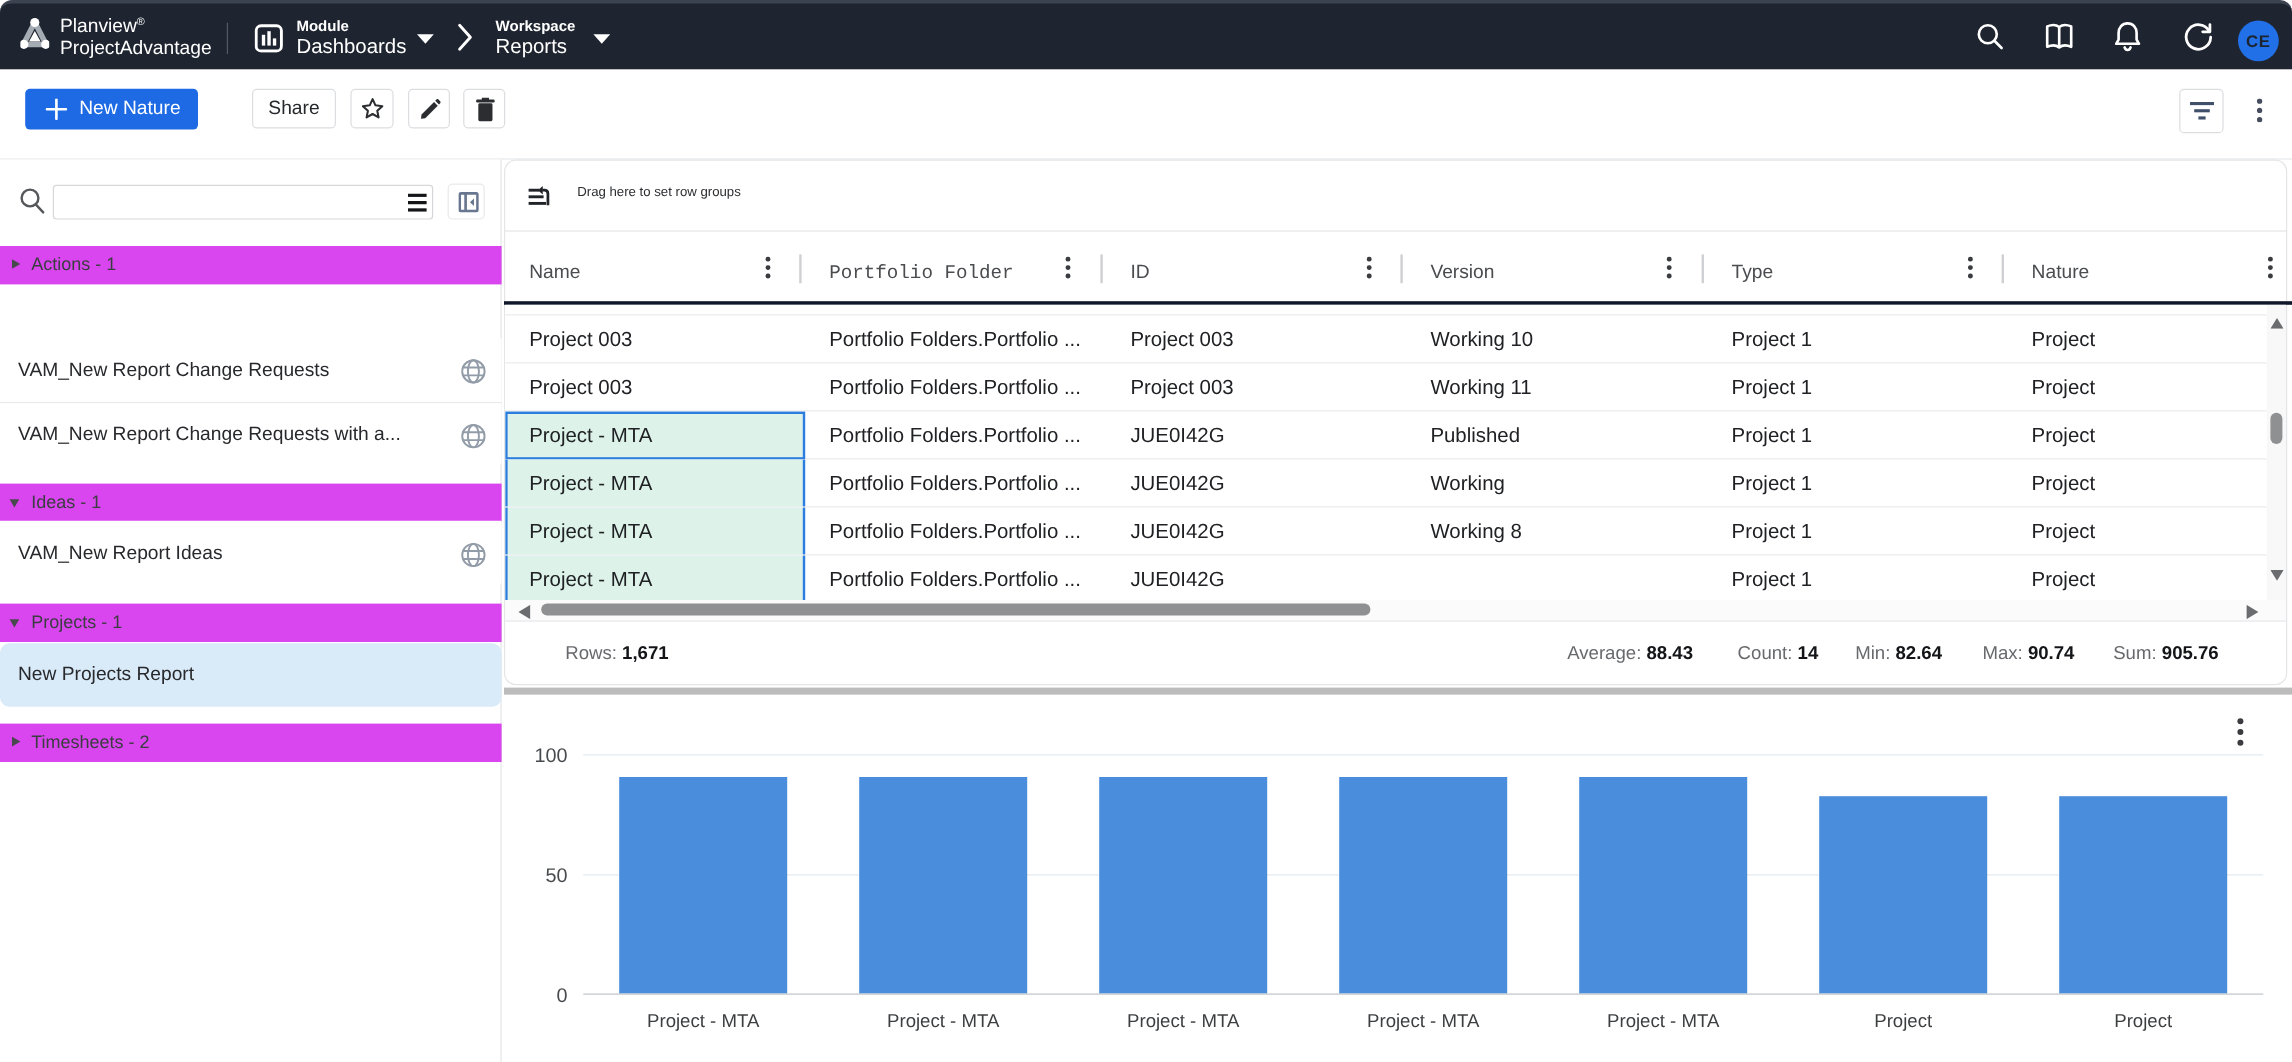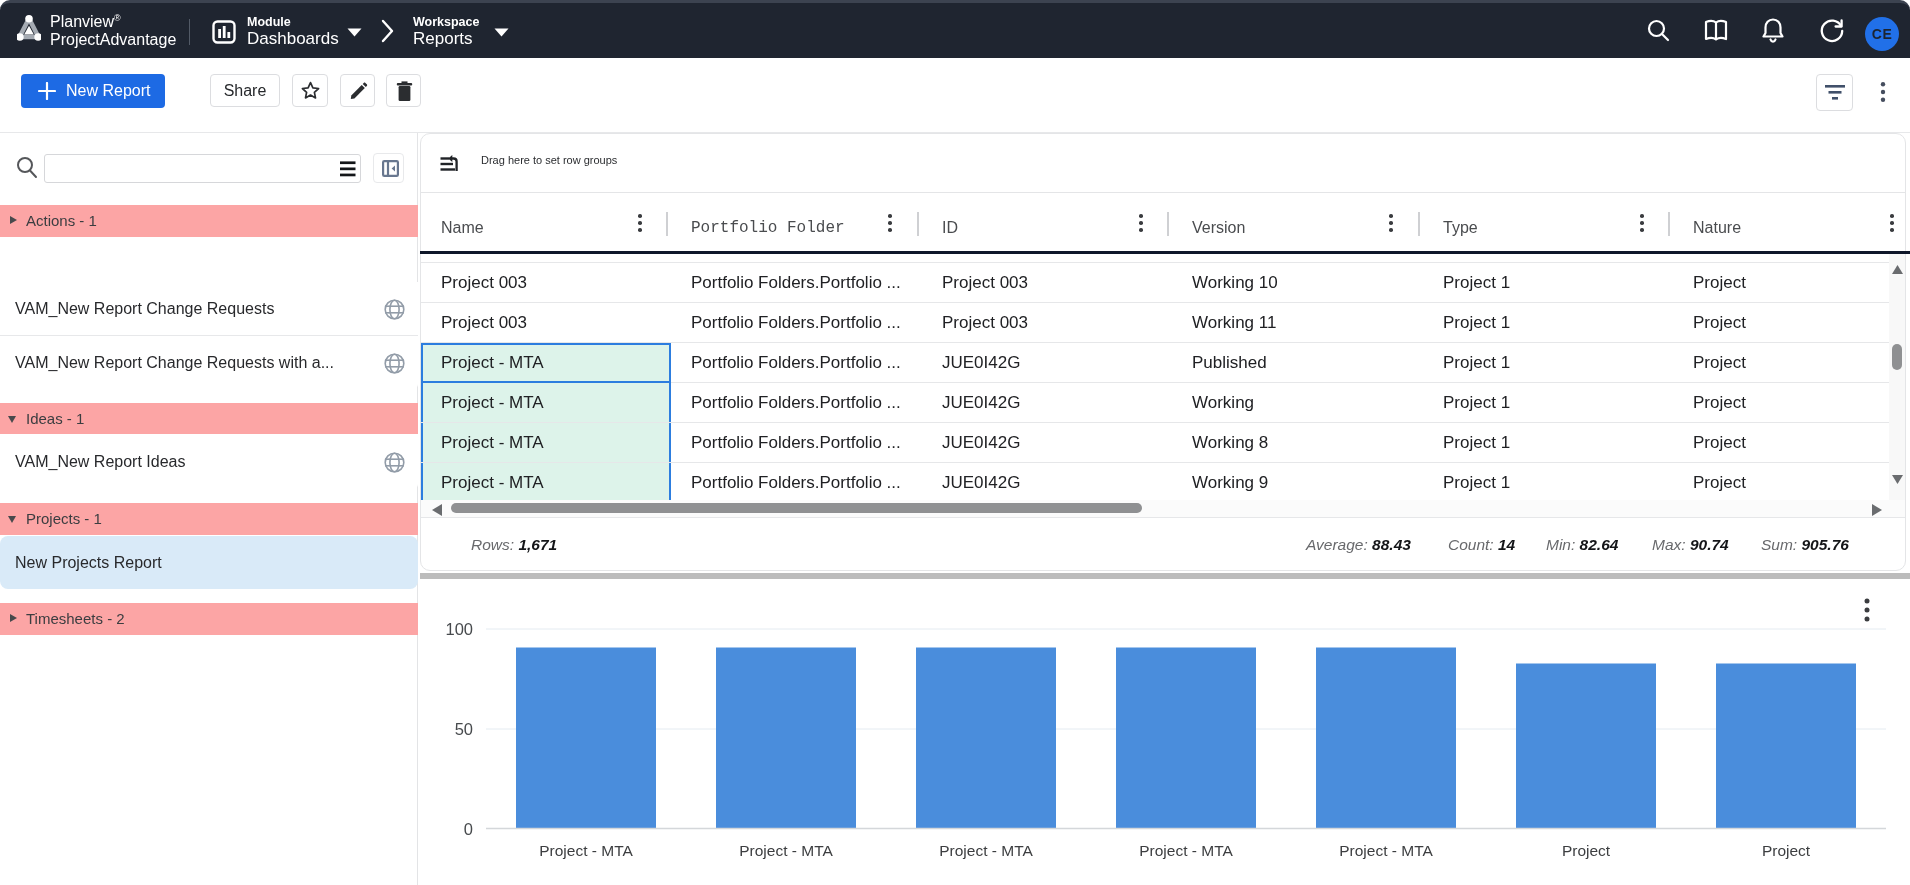--- a/index.html
+++ b/index.html
@@ -25,21 +25,21 @@
 #btn-share { left:210px; top:16px; width:70px; height:33px; color:#26282b; font-size:16px;
   text-align:center; line-height:31px; }
 
 
 #sidebar { position:absolute; left:0; top:133px; width:418px; height:752px; background:#fff;
   border-right:1px solid #e3e4e6; }
 #sb-input { position:absolute; left:44px; top:21px; width:317px; height:29px;
   border:1px solid #d6d7da; border-radius:3px; background:#fff; }
 #sb-toggle { position:absolute; left:373px; top:20px; width:31px; height:30px;
   border:1px solid #e8e9eb; border-radius:4px; background:#fff; }
-.sb-head { position:absolute; left:0; width:418px; height:32px; background:#fca5a5;
+.sb-head { position:absolute; left:0; width:418px; height:32px; background:#d946ef;
   font-size:15px; color:#3b3d40; line-height:32px; }
 .sb-head span.lbl { margin-left:26px; }
 .sb-item { position:absolute; left:0; width:418px; background:#fff;
   font-size:16px; color:#28292c; }
 .sb-item .t { position:absolute; left:15px; top:50%; transform:translateY(-50%); }
 .tri { display:inline-block; width:0; height:0; position:absolute; }
 .tri-right { border-left:7.5px solid #48494c; border-top:4.8px solid transparent; border-bottom:4.8px solid transparent; left:10px; top:11px; }
 .tri-down { border-top:7.5px solid #48494c; border-left:4.8px solid transparent; border-right:4.8px solid transparent; left:8px; top:13px; }
 
 
@@ -62,21 +62,21 @@
   padding-left:20px; white-space:nowrap; overflow:hidden; }
 .sel-first { background:#ddf3ea; border:2px solid #2c7ddf; height:40px; line-height:36px; padding-left:18px; }
 .sel-mid { background:#ddf3ea; border-left:2px solid #2c7ddf; border-right:2px solid #2c7ddf; padding-left:18px; }
 
 
 #hscroll { position:absolute; left:421px; top:500px; width:1484px; height:17px; background:#fbfbfb; }
 #hthumb { position:absolute; left:30px; top:3px; width:691px; height:10px; background:#8f9092; border-radius:5px; }
 #vscroll { position:absolute; left:1889px; top:254px; width:16px; height:246px; background:#f8f8f8; }
 #vthumb { position:absolute; left:3px; top:90px; width:10px; height:26px; background:#8f9092; border-radius:5px; }
 #statusbar { position:absolute; left:421px; top:517px; width:1484px; height:53px;
-  border-top:1px solid #e6e7e9; font-size:15.5px;font-style:italic; }
+  border-top:1px solid #e6e7e9; font-size:15.5px; }
 #statusbar .lbl { color:#68696c; } #statusbar .val { color:#141518; font-weight:bold; }
 
 #splitter { position:absolute; left:420px; top:573px; width:1490px; height:6px; background:#bcbcbc; }
 
 
 #chart { position:absolute; left:420px; top:579px; width:1490px; height:246px; background:#fff; }
 </style>
 </head>
 <body>
 <svg width="0" height="0" style="position:absolute;">
@@ -138,21 +138,21 @@
     <path d="M22.6 2.5 L22.6 8.5 L16.6 8.5" fill="none" stroke="#fff" stroke-width="2.3" stroke-linecap="round" stroke-linejoin="round"></path>
   </svg>
   <div class="abs" style="left:1865px; top:14px; width:34px; height:34px; border-radius:50%; background:#2170e8; color:#1c2430; font-size:14px; font-weight:bold; text-align:center; line-height:34px; letter-spacing:0.5px;">CE</div>
 </div>
 <div id="toolbar">
   <div id="btn-new">
     <svg style="position:absolute; left:17px; top:8px;" width="18" height="18" viewBox="0 0 18 18">
       <line x1="9" y1="1" x2="9" y2="17" stroke="#fff" stroke-width="2.2" stroke-linecap="round"></line>
       <line x1="1" y1="9" x2="17" y2="9" stroke="#fff" stroke-width="2.2" stroke-linecap="round"></line>
     </svg>
-    <span style="position:absolute; left:45px; top:8px;">New Report</span>
+    <span style="position:absolute; left:45px; top:8px;">New Nature</span>
   </div>
   <div class="btn" id="btn-share">Share</div>
   <div class="btn" style="left:292px; top:16px; width:36px; height:33px;">
     <svg style="position:absolute; left:8px; top:6px;" width="19" height="19" viewBox="0 0 19 19">
       <path d="M9.5 1.6 L11.9 6.8 L17.6 7.5 L13.4 11.3 L14.5 16.9 L9.5 14 L4.5 16.9 L5.6 11.3 L1.4 7.5 L7.1 6.8 Z" fill="none" stroke="#2b2d30" stroke-width="1.7" stroke-linejoin="round"></path>
     </svg>
   </div>
   <div class="btn" style="left:340px; top:16px; width:35px; height:33px;">
     <svg style="position:absolute; left:8px; top:7px;" width="19" height="19" viewBox="0 0 19 19">
       <path d="M2.3 13.4 L1.8 17 L5.4 16.5 L15.8 6.1 L12.7 3 Z" fill="#2b2d30"></path>
@@ -335,21 +335,20 @@
     <div class="gcell" style="left:250px; width:251px;">Portfolio Folders.Portfolio ...</div>
     <div class="gcell" style="left:501px; width:250px;">JUE0I42G</div>
     <div class="gcell" style="left:751px; width:251px;">Working 8</div>
     <div class="gcell" style="left:1002px; width:250px;">Project 1</div>
     <div class="gcell" style="left:1252px; width:251px;">Project</div>
   </div>
   <div class="grow" style="top:209px;">
     <div class="gcell sel-mid" style="left:0; width:250px;">Project - MTA</div>
     <div class="gcell" style="left:250px; width:251px;">Portfolio Folders.Portfolio ...</div>
     <div class="gcell" style="left:501px; width:250px;">JUE0I42G</div>
-    <div class="gcell" style="left:751px; width:251px;">Working 9</div>
     <div class="gcell" style="left:1002px; width:250px;">Project 1</div>
     <div class="gcell" style="left:1252px; width:251px;">Project</div>
   </div>
 </div>
 <div id="vscroll">
   <svg class="abs" style="left:3px; top:11px;" width="11" height="9" viewBox="0 0 11 9">
       <path d="M5.5 0 L11 9 L0 9 Z" fill="#6a6c6f"></path>
     </svg>
   <div id="vthumb"></div>
   <svg class="abs" style="left:3px; top:221px;" width="11" height="9" viewBox="0 0 11 9">

